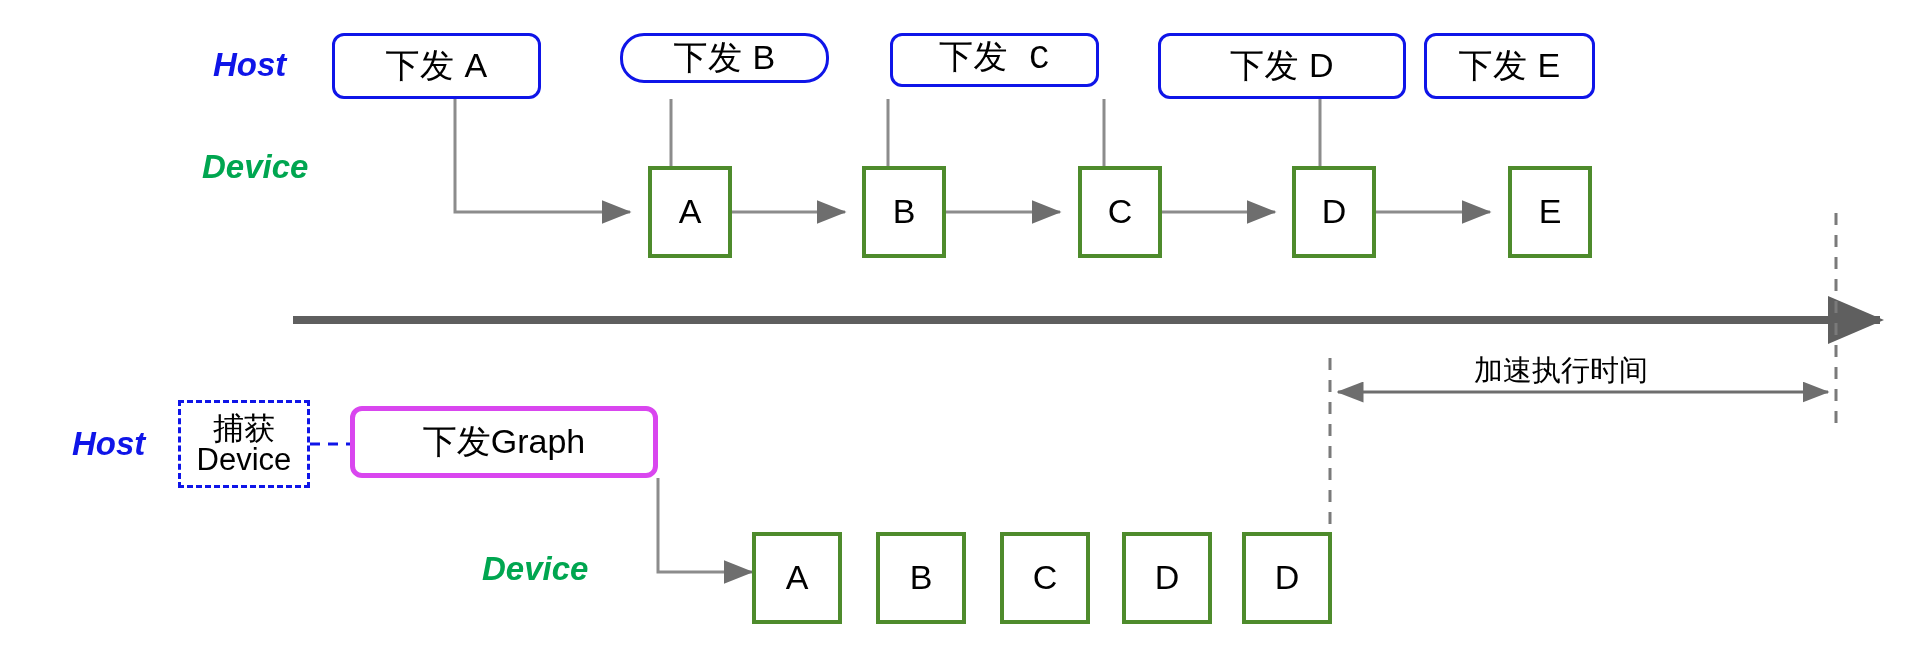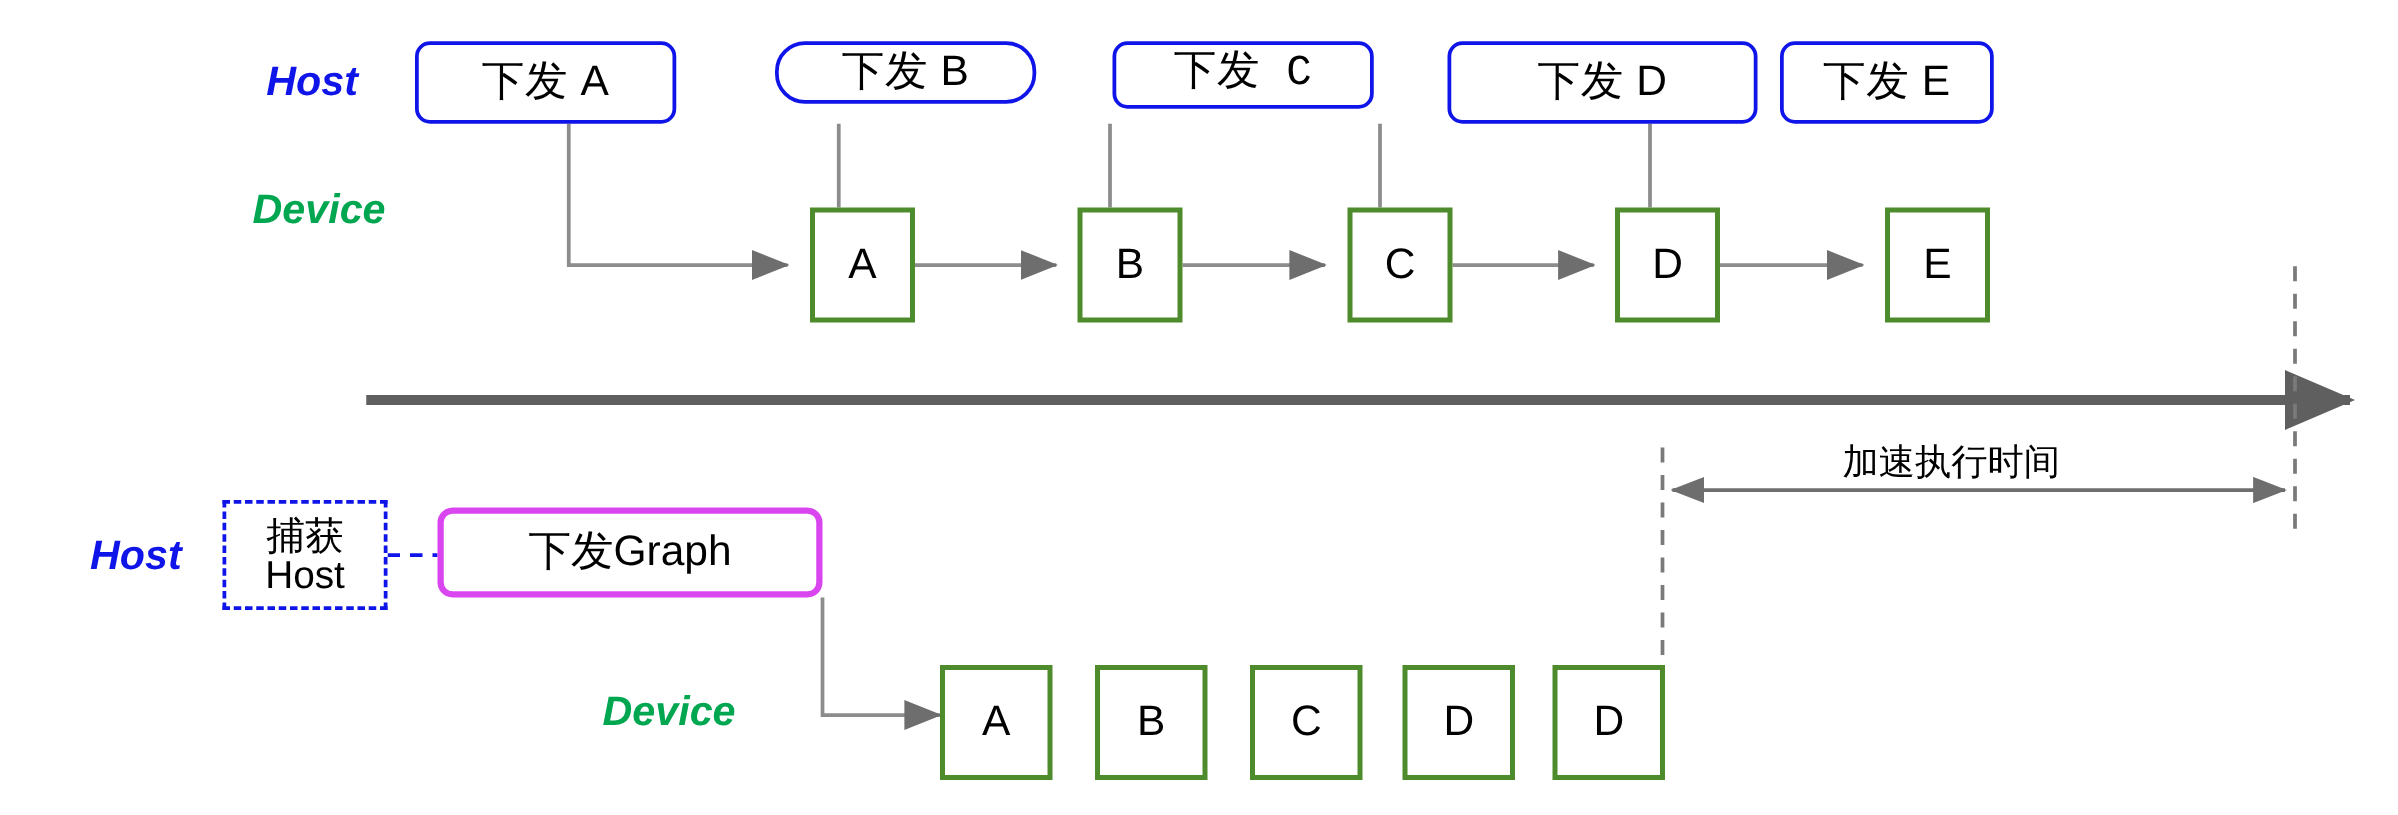--- a/index.html
+++ b/index.html
@@ -183,21 +183,21 @@
   <div class="node dev-box" style="left:1508px; top:166px; width:84px; height:92px;">
     <span>E</span>
   </div>
 
   <div class="annot annot-wide" style="left:1474px; top:355px;">加速执行时间</div>
 
   <div class="lane-label lane-host" style="left:72px; top:425px;">Host</div>
 
   <div class="node dashed-box" style="left:178px; top:400px; width:132px; height:88px;">
     <span>捕获
-Host</span>
+Device</span>
   </div>
 
   <div class="node graph-box" style="left:350px; top:406px; width:308px; height:72px;">
     <span>下发Graph</span>
   </div>
 
   <div class="lane-label lane-device" style="left:482px; top:550px;">Device</div>
 
   <div class="node dev-box" style="left:752px; top:532px; width:90px; height:92px;">
     <span>A</span>

